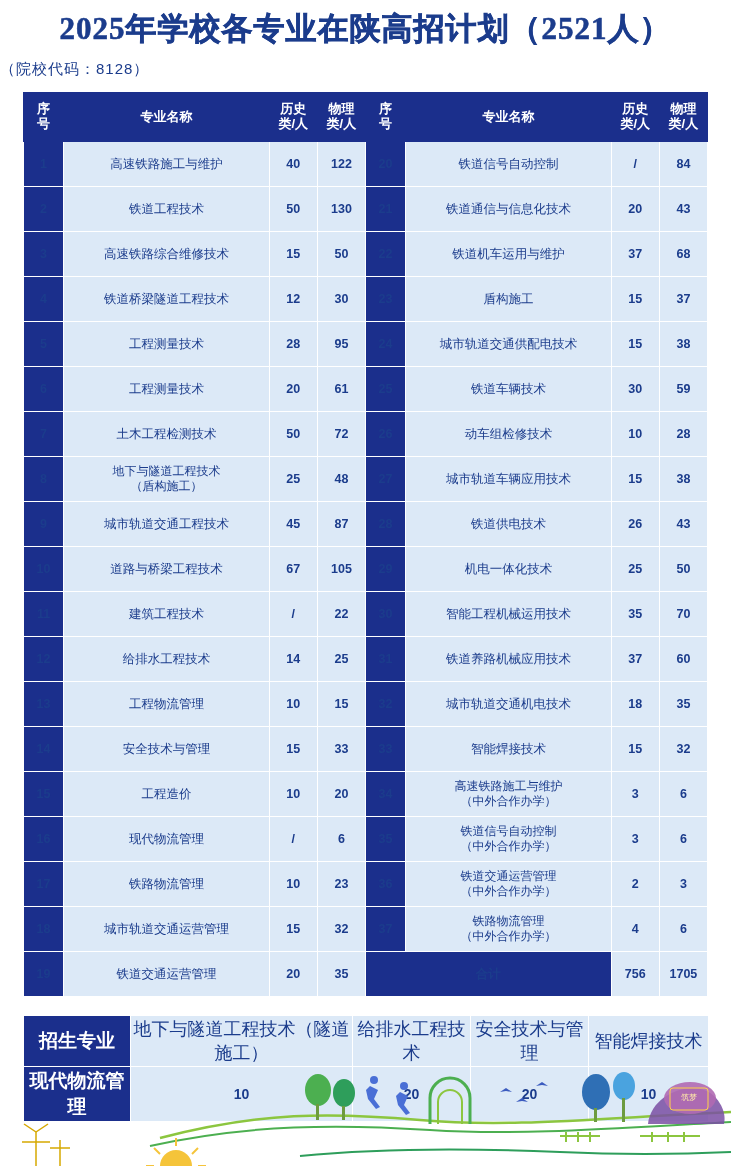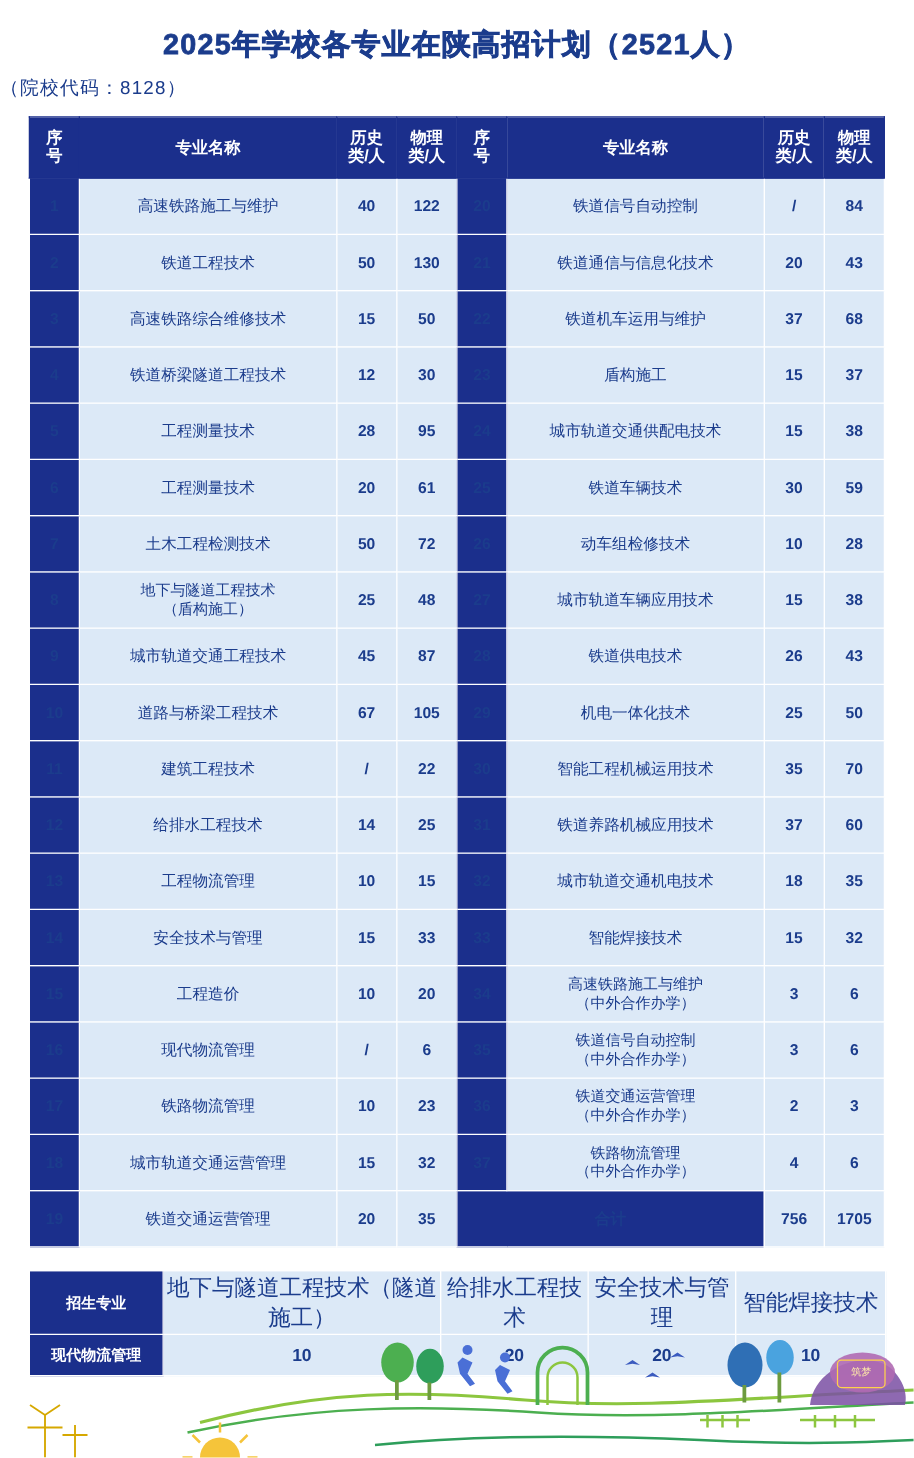--- a/index.html
+++ b/index.html
@@ -17,27 +17,27 @@
   .page {
     width: 731px;
     height: 1166px;
     position: relative;
     background: #ffffff;
   }
 
   
   .title {
     text-align: center;
-    font-size: 23px;
+    font-size: 31px;
     font-weight: bold;
     color: #1b3c8c;
     letter-spacing: 1px;
-    padding-top: 20px;
+    padding-top: 8px;
     -webkit-text-stroke: 0.6px #1b3c8c;
-    font-family: Liberation Sans, sans-serif;
+    font-family: Liberation Serif, serif;
   }
   .subtitle {
     text-align: left;
     font-size: 15px;
     color: #1b3c8c;
     padding-top: 10px;
     letter-spacing: 1px;
   }
 
   
@@ -114,21 +114,21 @@
     text-align: center;
     vertical-align: middle;
     font-size: 12.5px;
     color: #1b3c8c;
     height: 30px;
   }
   table.second td.hdr {
     background: #1b2f8c;
     color: #ffffff;
     font-weight: bold;
-    font-size: 12px;
+    font-size: 19px;
   }
   table.second td.cell {
     background: #dce9f7;
     font-size: 18px;
   }
   table.second td.val {
     background: #dce9f7;
     font-weight: bold;
     font-size: 14px;
   }

